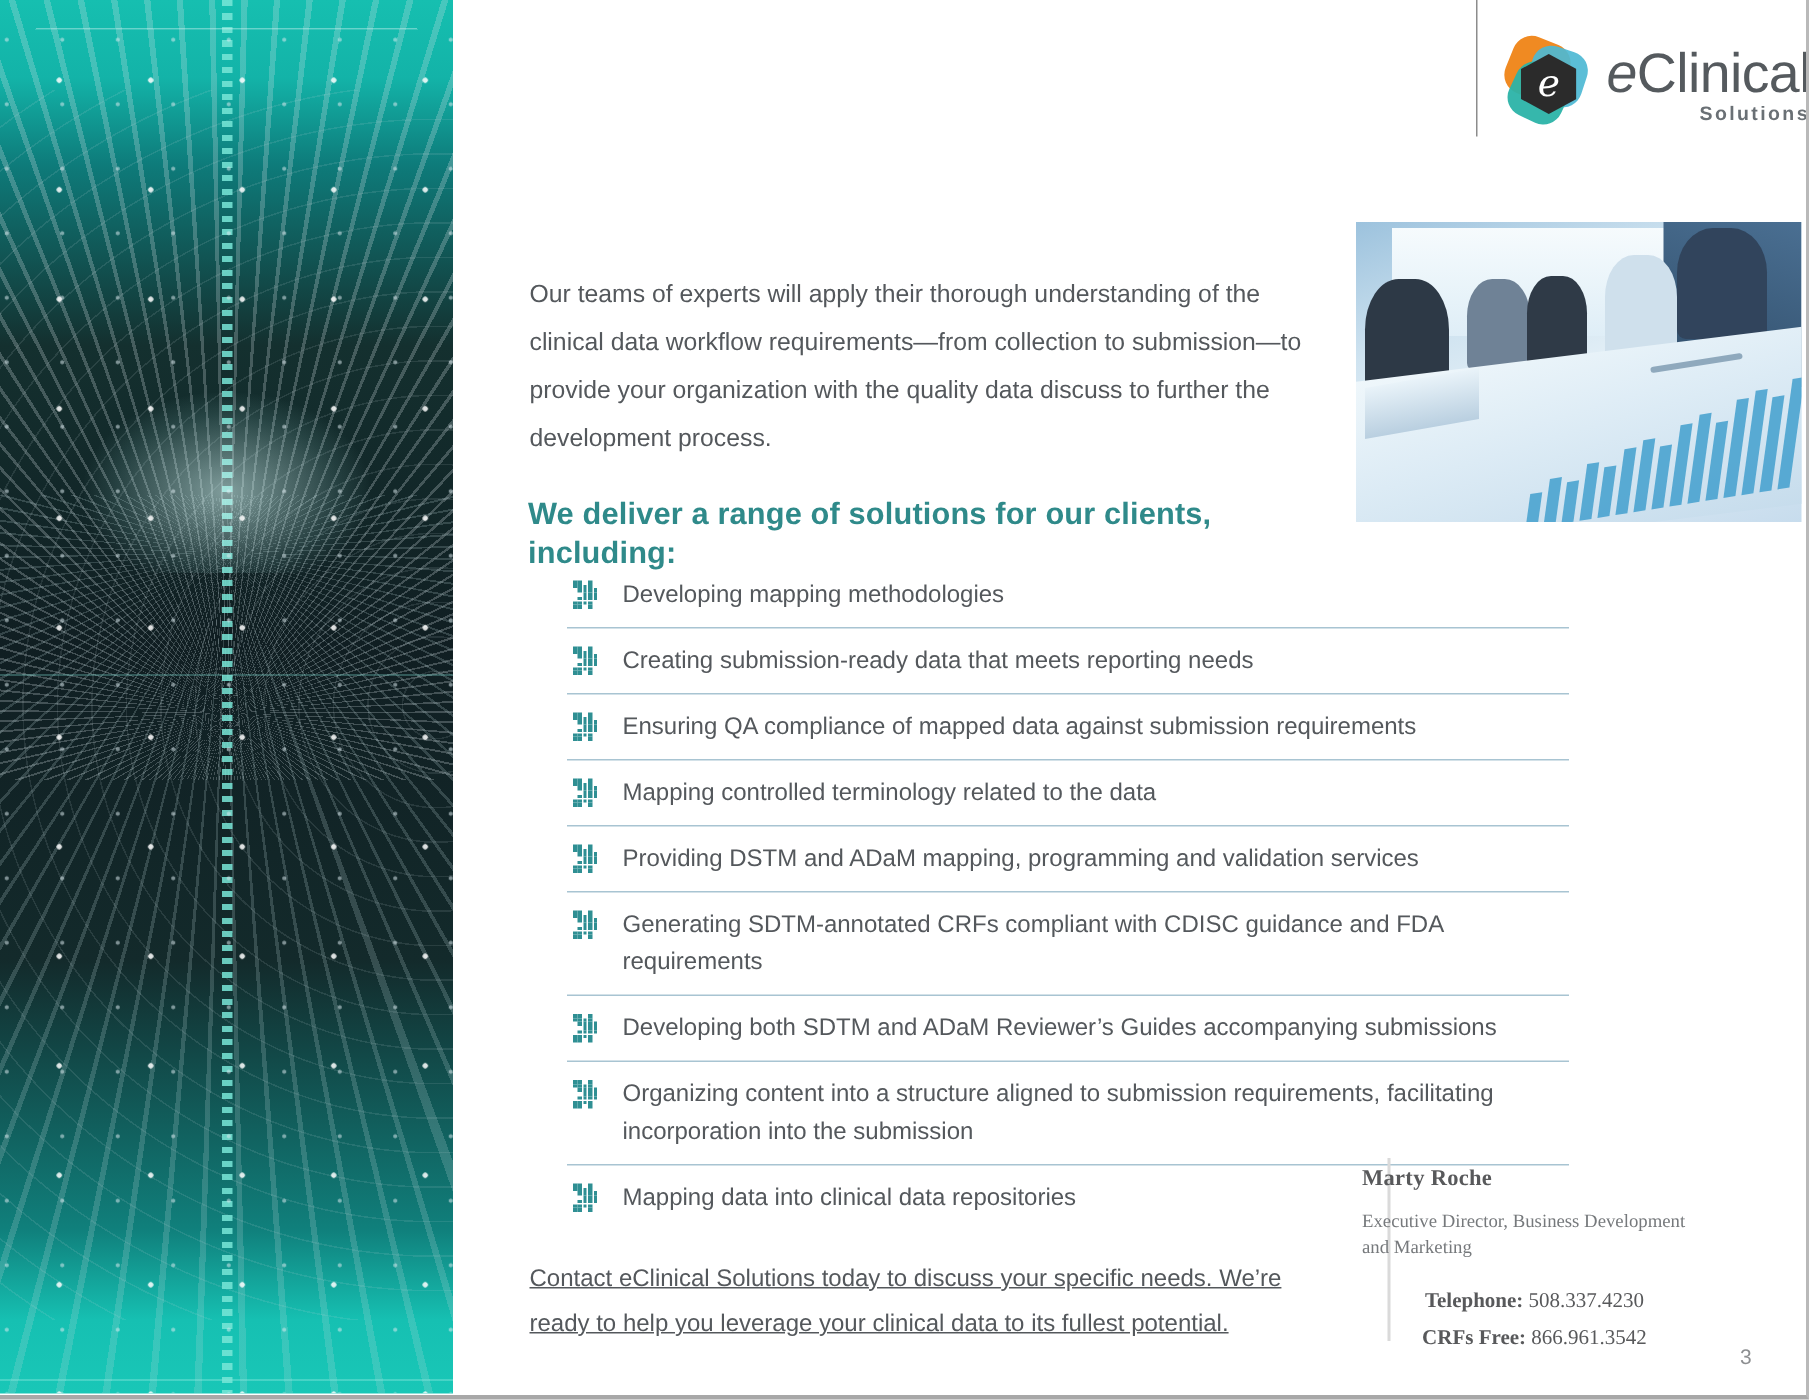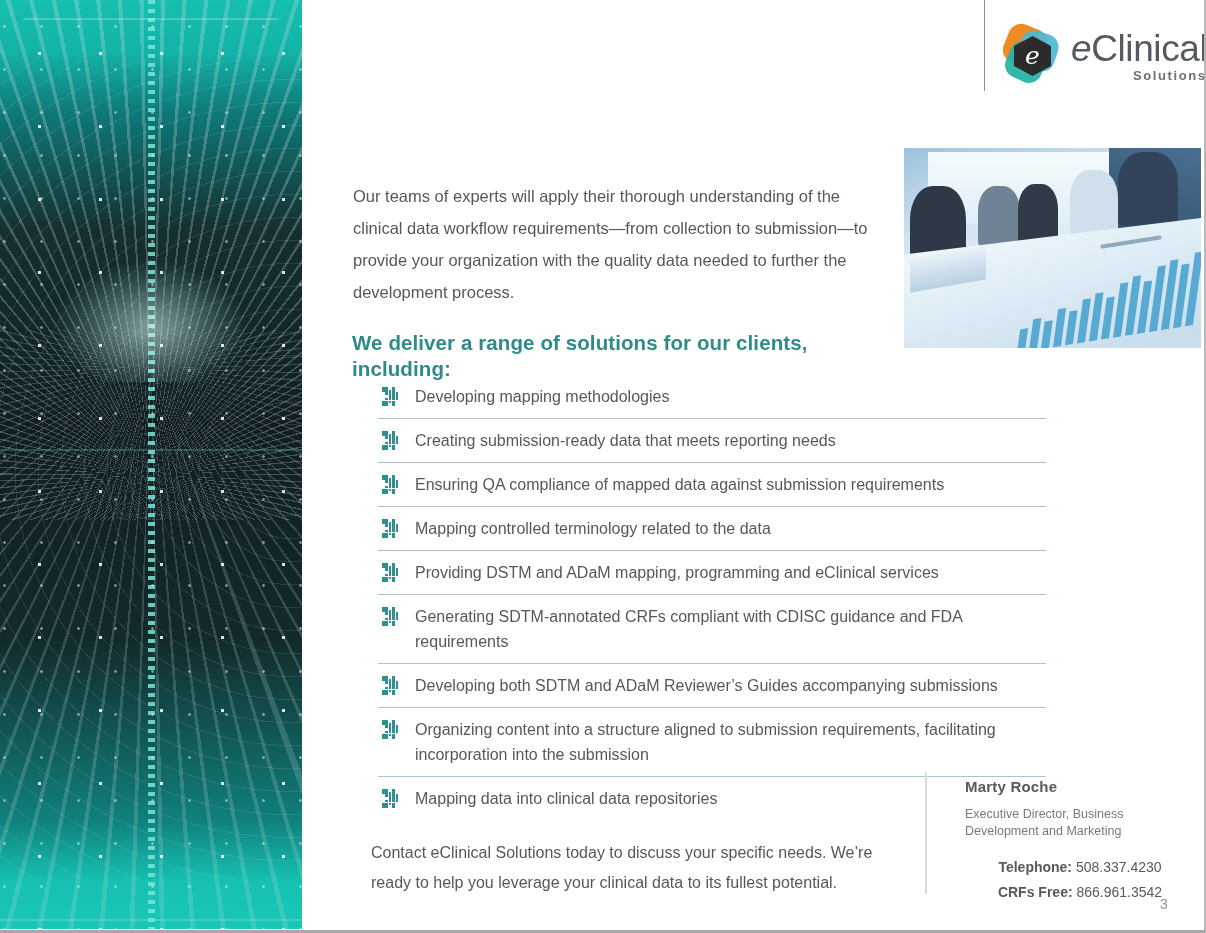--- a/index.html
+++ b/index.html
@@ -301,22 +301,23 @@
 
   
   #contact-divider {
     position: absolute;
     left: 925px; top: 772px;
     width: 2px; height: 122px;
     background: #dadada;
   }
   #contact-card {
     position: absolute;
-    left: 965px; top: 778px;
+    left: 908px; top: 778px;
     width: 230px;
+    font-family: Liberation Serif, serif;
   }
   #contact-name {
     font-size: 15px;
     font-weight: bold;
     color: #58595b;
     letter-spacing: .2px;
     margin-bottom: 11px;
   }
   #contact-role {
     font-size: 12.5px;
@@ -327,25 +328,26 @@
   .contact-line {
     font-size: 14px;
     line-height: 25px;
     color: #58595b;
     text-align: center;
   }
   .contact-line b { font-weight: bold; }
 
   #closing-paragraph {
     position: absolute;
-    left: 371px; top: 838px;
+    left: 353px; top: 838px;
     width: 540px;
     font-size: 16px;
     line-height: 30px;
     color: #54585c;
+    text-decoration: underline;
   }
 
   #page-number {
     position: absolute;
     left: 1160px; top: 896px;
     font-size: 14px;
     color: #8d8f91;
   }
 </style>
 </head>
@@ -401,21 +403,21 @@
         <i style="height: 74.2857%;"></i>
         <i style="height: 80%;"></i>
         <i style="height: 71.4286%;"></i>
         <i style="height: 88.5714%;"></i>
         <i style="height: 94.2857%;"></i>
         <i style="height: 85.7143%;"></i>
         <i style="height: 100%;"></i>
       </span>
   </div>
 
-  <p id="intro-paragraph">Our teams of experts will apply their thorough understanding of the clinical data workflow requirements—from collection to submission—to provide your organization with the quality data needed to further the development process.</p>
+  <p id="intro-paragraph">Our teams of experts will apply their thorough understanding of the clinical data workflow requirements—from collection to submission—to provide your organization with the quality data discuss to further the development process.</p>
 
   <h2 id="section-heading">We deliver a range of solutions for our clients, including:</h2>
 
   <div id="service-list">
       <div class="service-row">
         <span class="bullet-icon">
           <i style="left: 0px; top: 0px;"></i>
           <i style="left: 3.4px; top: 0px;"></i>
           <i style="left: 10.2px; top: 0px;"></i>
           <i style="left: 0px; top: 2.7px;"></i>
@@ -554,21 +556,21 @@
           <i style="left: 10.2px; top: 10.8px;"></i>
           <i style="left: 13.6px; top: 10.8px;"></i>
           <i style="left: 0px; top: 13.5px;"></i>
           <i style="left: 3.4px; top: 13.5px;"></i>
           <i style="left: 6.8px; top: 13.5px;"></i>
           <i style="left: 10.2px; top: 13.5px;"></i>
           <i style="left: 0px; top: 16.2px;"></i>
           <i style="left: 3.4px; top: 16.2px;"></i>
           <i style="left: 10.2px; top: 16.2px;"></i>
         </span>
-        <span class="service-text">Providing DSTM and ADaM mapping, programming and eClinical services</span>
+        <span class="service-text">Providing DSTM and ADaM mapping, programming and validation services</span>
       </div>
       <div class="service-row">
         <span class="bullet-icon">
           <i style="left: 0px; top: 0px;"></i>
           <i style="left: 3.4px; top: 0px;"></i>
           <i style="left: 10.2px; top: 0px;"></i>
           <i style="left: 0px; top: 2.7px;"></i>
           <i style="left: 3.4px; top: 2.7px;"></i>
           <i style="left: 6.8px; top: 2.7px;"></i>
           <i style="left: 10.2px; top: 2.7px;"></i>

